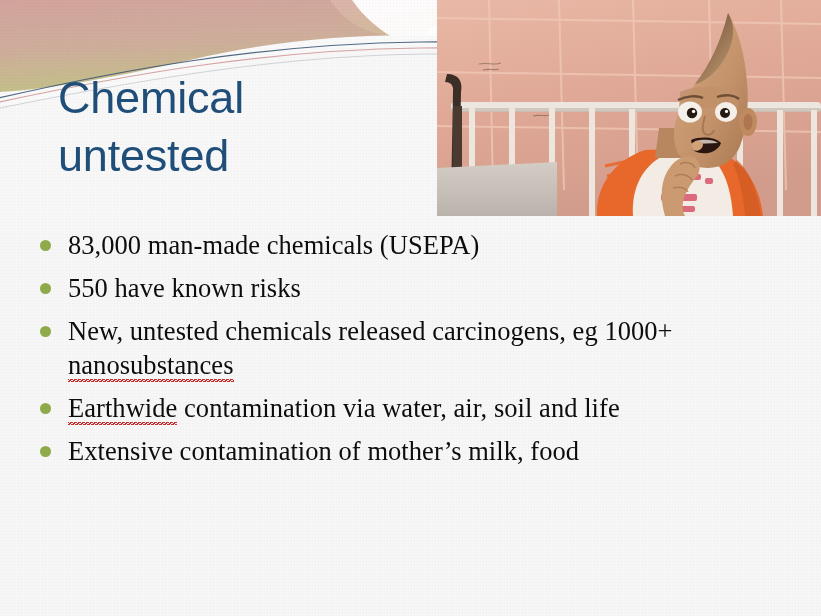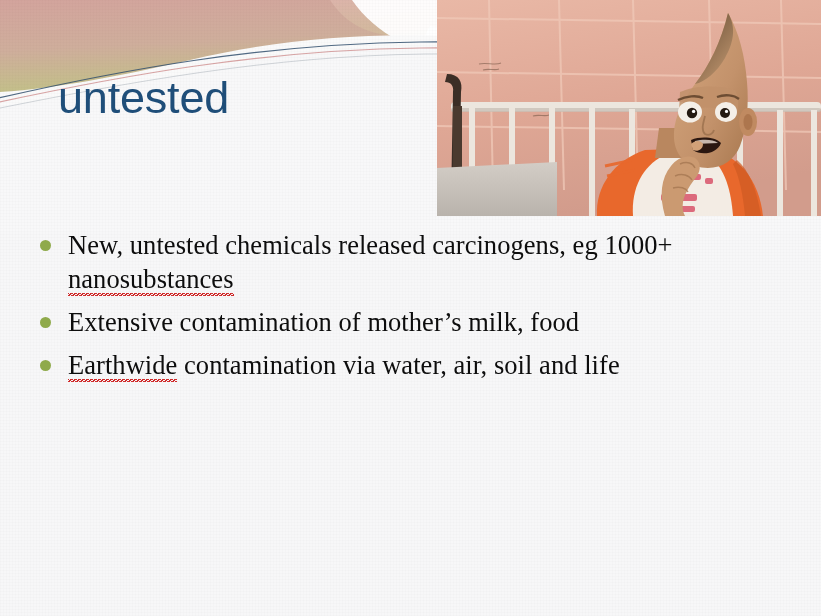--- a/index.html
+++ b/index.html
@@ -285,33 +285,42 @@
         </g>
 
         <path d="M 254,144 C 258,140 264,140 266,144 C 266,150 260,152 256,150 Z" fill="#d2a178"></path>
 
         <path d="M 300,160 C 312,170 320,190 324,216 L 308,216 C 306,194 302,176 296,164 Z" fill="#cf5a22" opacity="0.7"></path>
       </g>
     </svg>
   </div>
 
   <div id="title">
+    <div>Chemical</div>
     <div>untested</div>
   </div>
 
   <div id="body">
 
+  <div class="bullet-row">
+        <span class="bullet-mark" style="background: rgb(143, 170, 75);"></span>
+        <span class="bullet-text"><span>83,000 man-made chemicals (USEPA)</span></span>
+      </div>
       <div class="bullet-row">
         <span class="bullet-mark" style="background: rgb(143, 170, 75);"></span>
+        <span class="bullet-text"><span>550 have known risks</span></span>
+      </div>
+      <div class="bullet-row">
+        <span class="bullet-mark" style="background: rgb(143, 170, 75);"></span>
         <span class="bullet-text"><span>New, untested chemicals released carcinogens, eg 1000+ </span><span class="misspelled">nanosubstances</span></span>
       </div>
       <div class="bullet-row">
         <span class="bullet-mark" style="background: rgb(143, 170, 75);"></span>
+        <span class="bullet-text"><span class="misspelled">Earthwide</span><span> contamination via water, air, soil and life</span></span>
+      </div>
+      <div class="bullet-row">
+        <span class="bullet-mark" style="background: rgb(143, 170, 75);"></span>
         <span class="bullet-text"><span>Extensive contamination of mother’s milk, food</span></span>
-      </div>
-      <div class="bullet-row">
-        <span class="bullet-mark" style="background: rgb(143, 170, 75);"></span>
-        <span class="bullet-text"><span class="misspelled">Earthwide</span><span> contamination via water, air, soil and life</span></span>
       </div>
     </div>
 
   <div id="slide-texture"></div>
 </div>
 
 </body></html>

